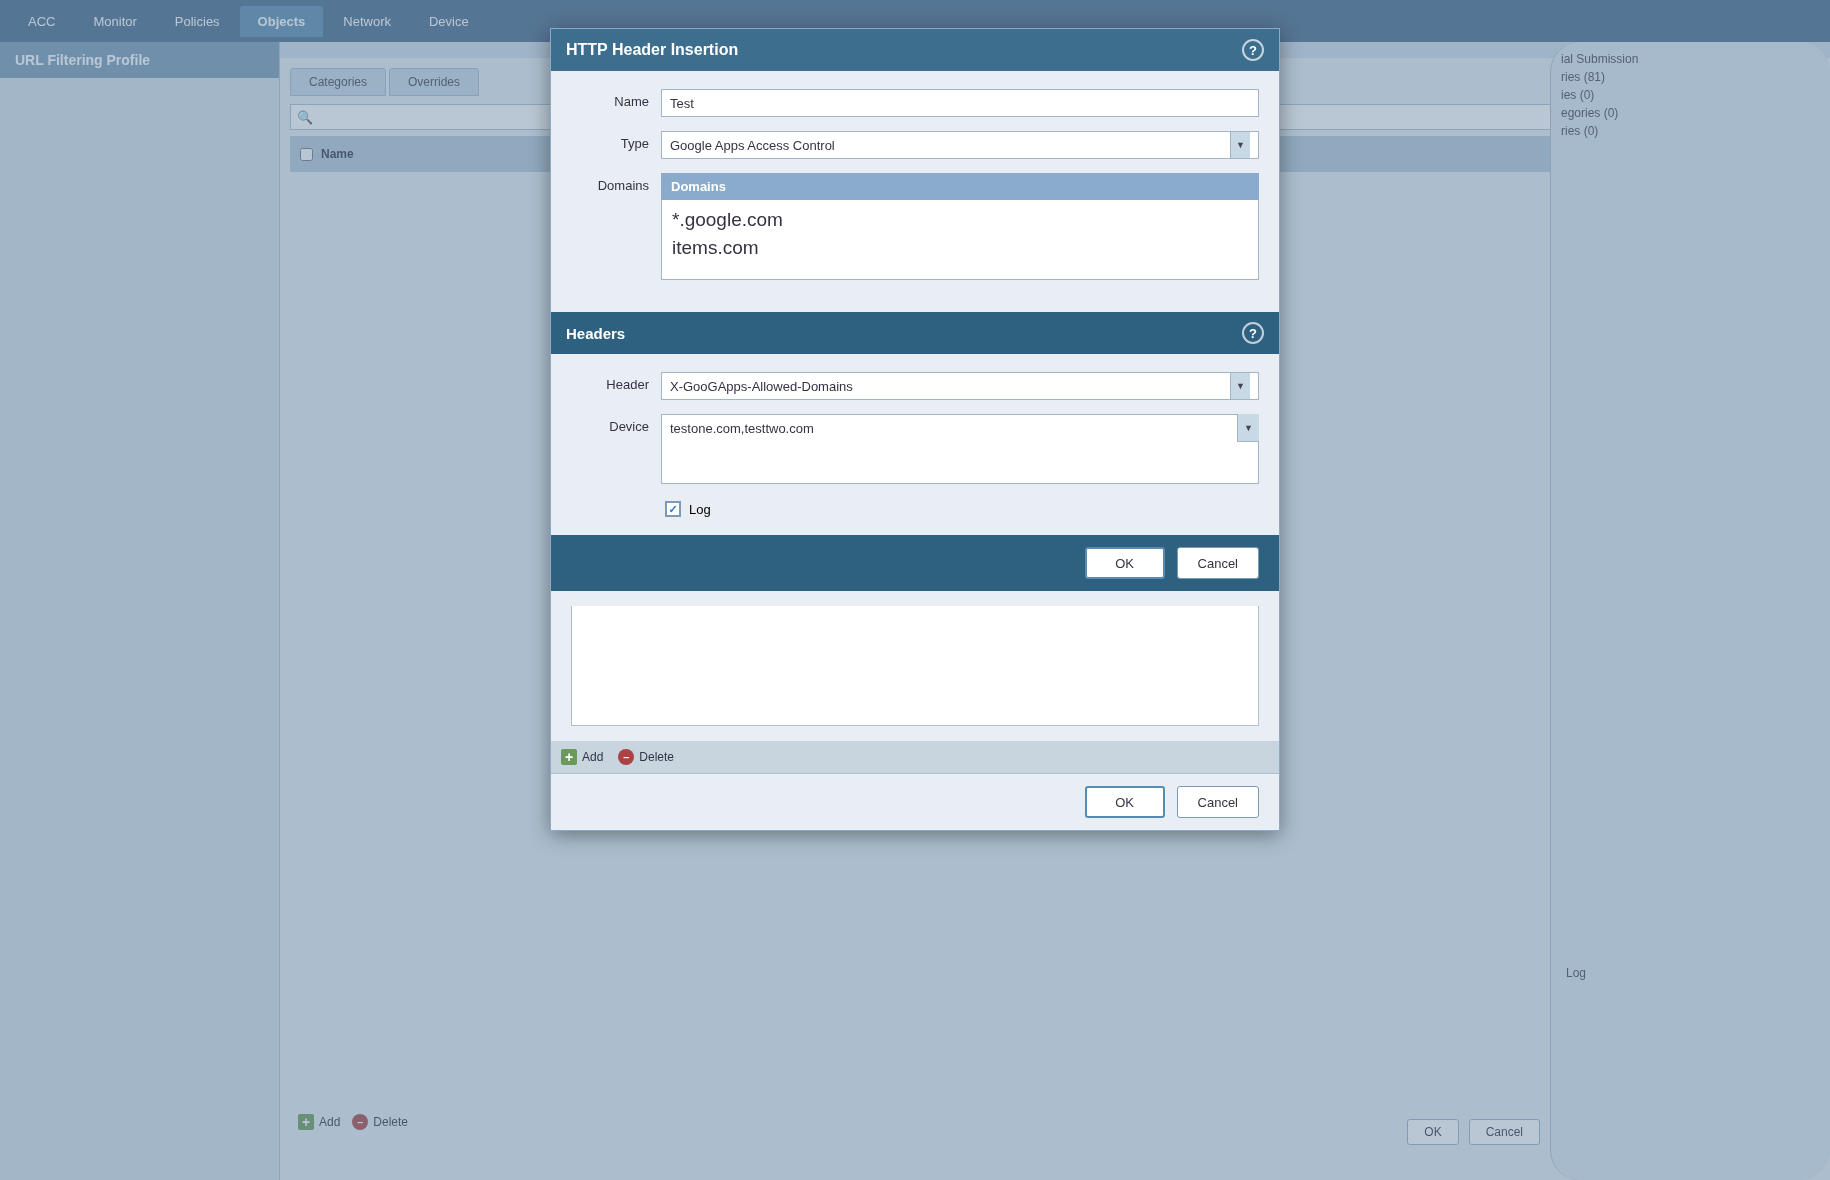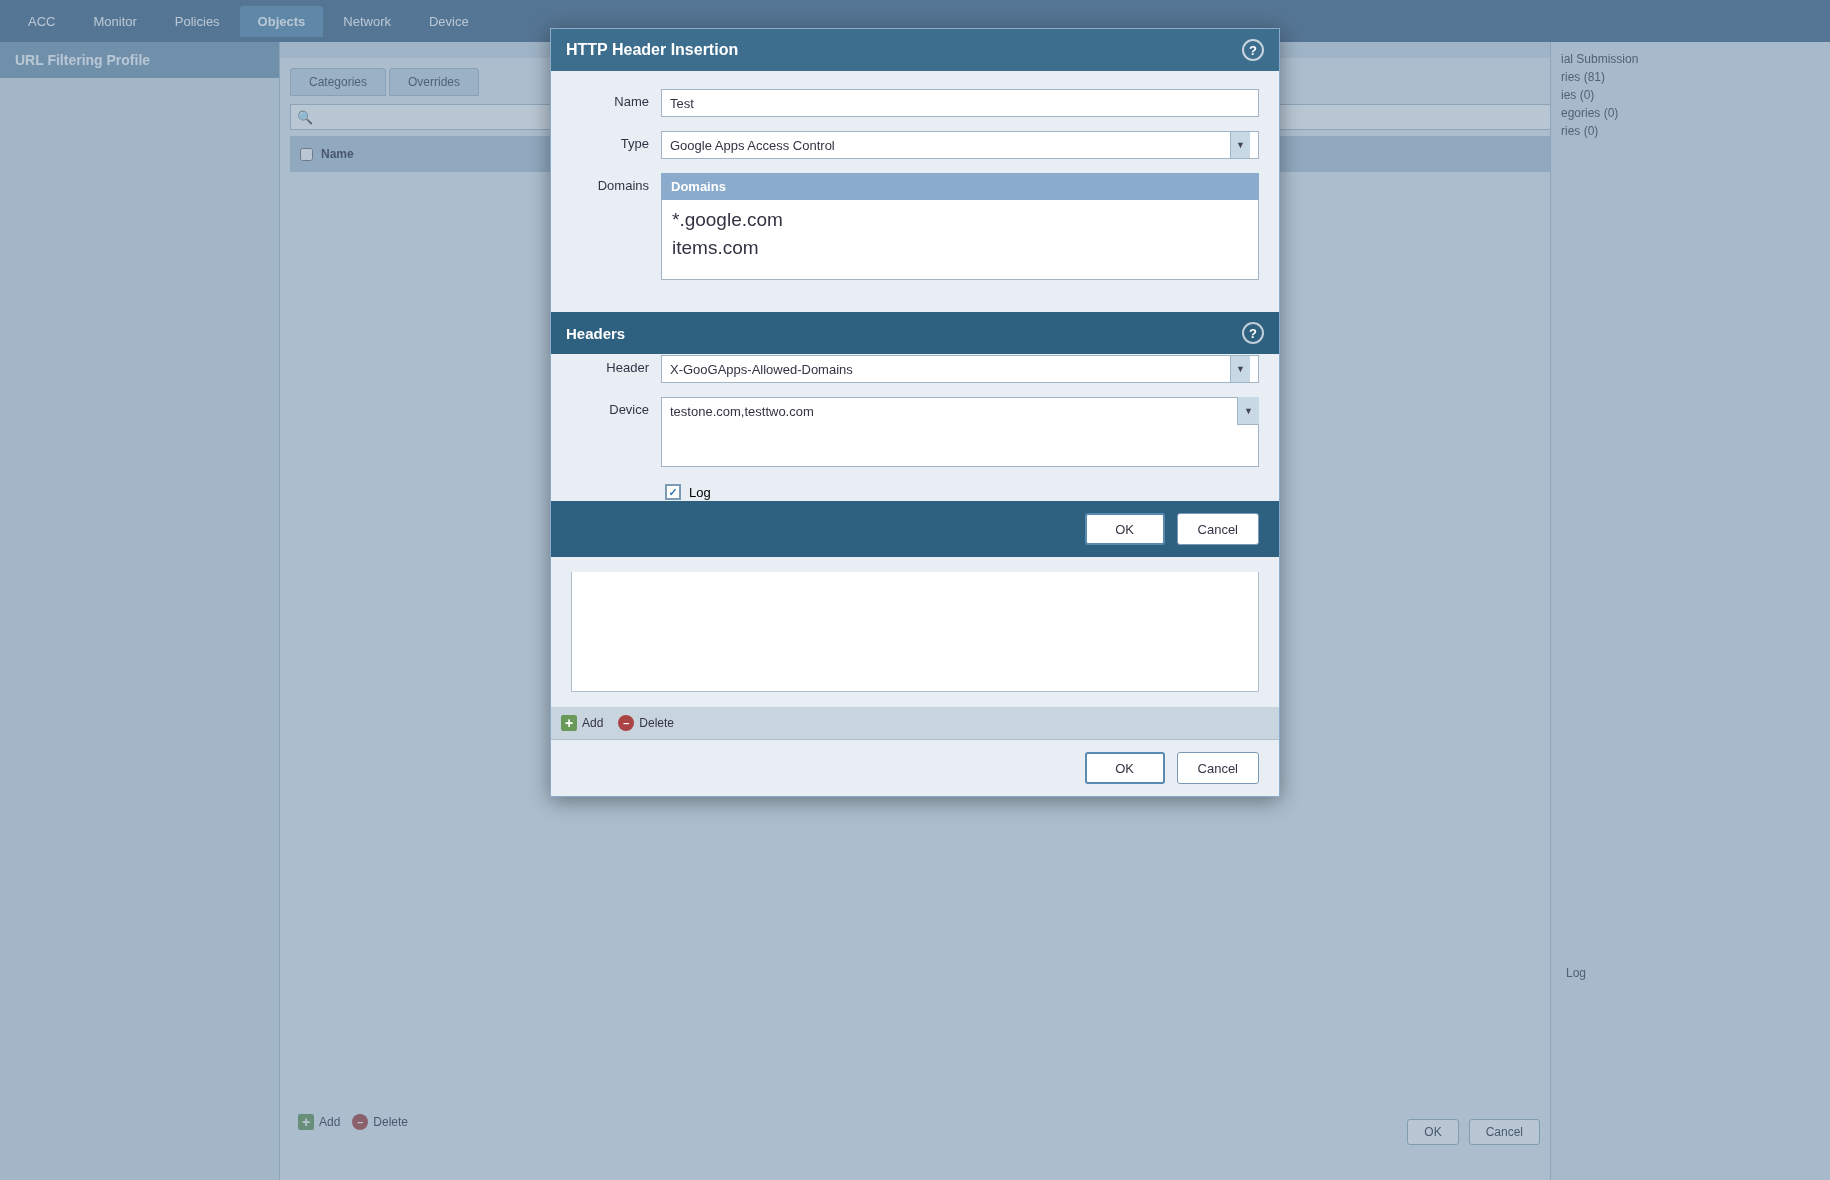--- a/index.html
+++ b/index.html
@@ -113,20 +113,21 @@
     .bg-right-panel {
       position: absolute;
       top: 42px; right: 0;
       width: 280px;
       height: calc(100% - 42px);
       background: #dce7ef;
       border-left: 1px solid #b0c0cc;
       padding: 10px;
       font-size: 12px;
       color: #445;
+      border-radius: 30px;
     }
 
     .bg-right-item {
       margin-bottom: 4px;
     }
 
     .bg-footer {
       position: absolute;
       bottom: 0; left: 0;
       width: 100%;
@@ -292,21 +293,21 @@
       padding: 10px 15px;
       font-size: 15px;
       font-weight: bold;
       display: flex;
       align-items: center;
       justify-content: space-between;
     }
 
     .headers-form {
       background: #e8eef4;
-      padding: 1px 20px;
+      padding: 18px 20px;
     }
 
     
     .value-container {
       flex: 1;
       position: relative;
     }
 
     .value-textarea {
       width: 100%;

